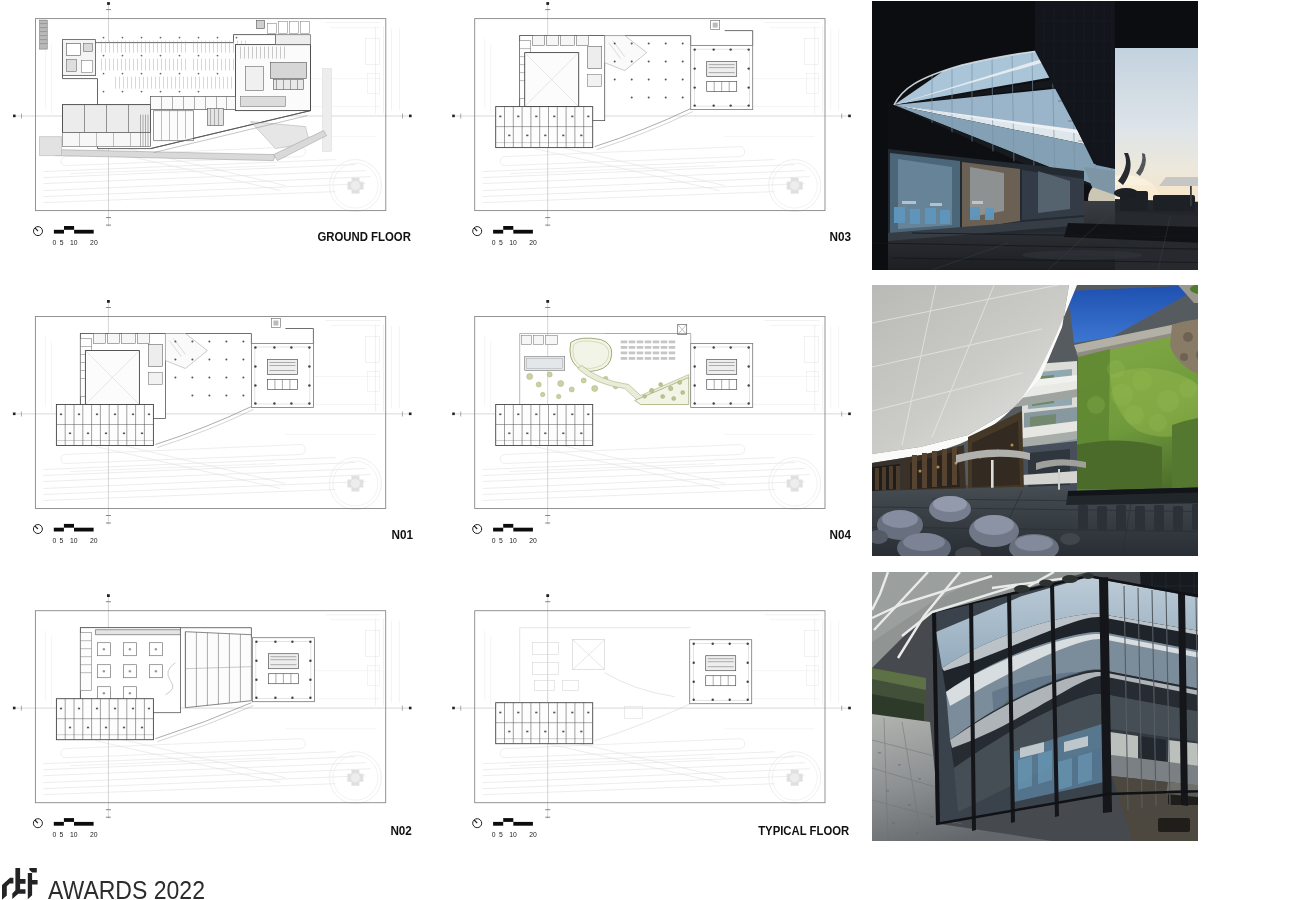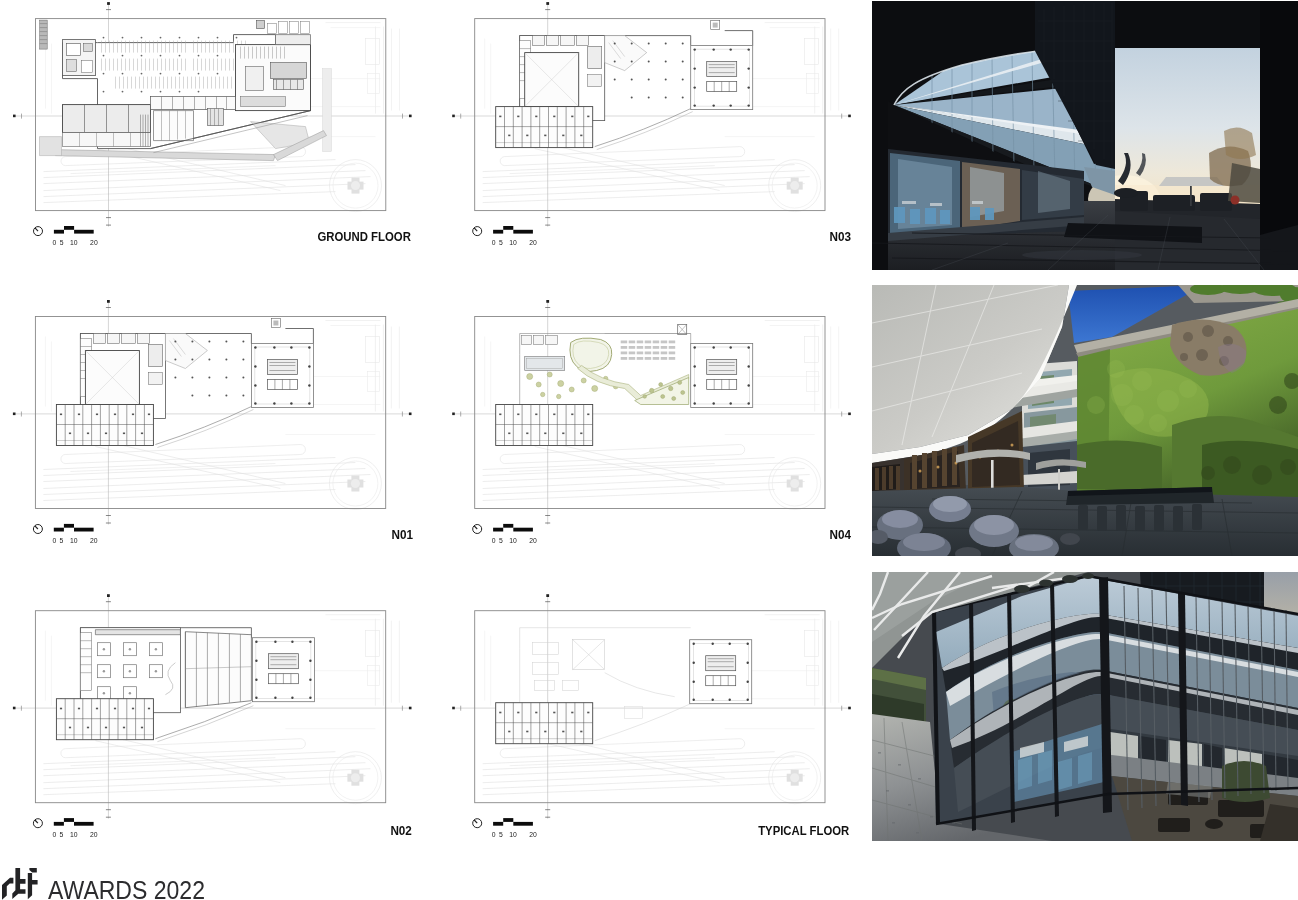--- a/index.html
+++ b/index.html
@@ -1,16 +1,16 @@
 <!DOCTYPE html>
 <html><head>
 <meta charset="utf-8">
 <style>
   html,body{margin:0;padding:0;background:#fff;}
-  #page{position:relative;width:1298px;height:900px;background:#fff;overflow:hidden;
+  #page{position:relative;width:1198px;height:900px;background:#fff;overflow:hidden;
         font-family:"Liberation Sans", sans-serif;}
   svg{display:block;}
   .abs{position:absolute;}
 </style>
 </head>
 <body>
 <div id="page">
   <svg class="abs" style="left:0;top:0" width="872" height="900" viewBox="0 0 872 900">
     <defs>
       <g id="sbar">

